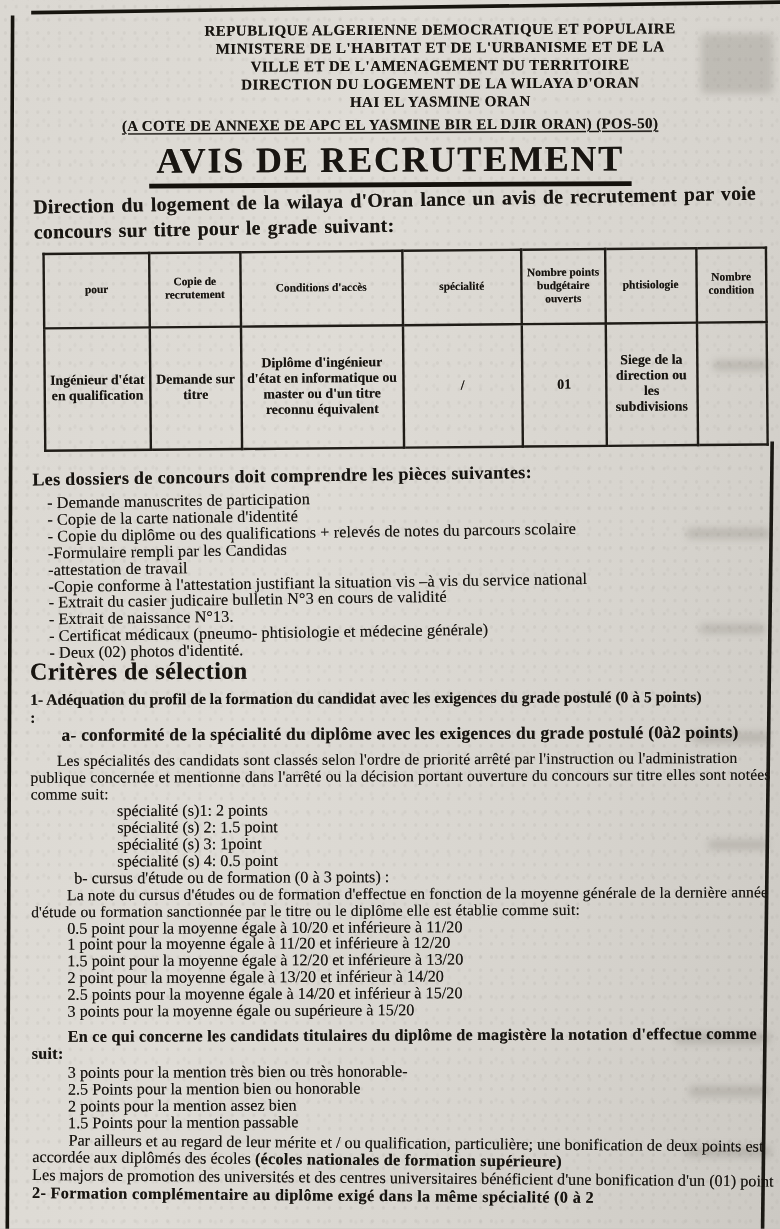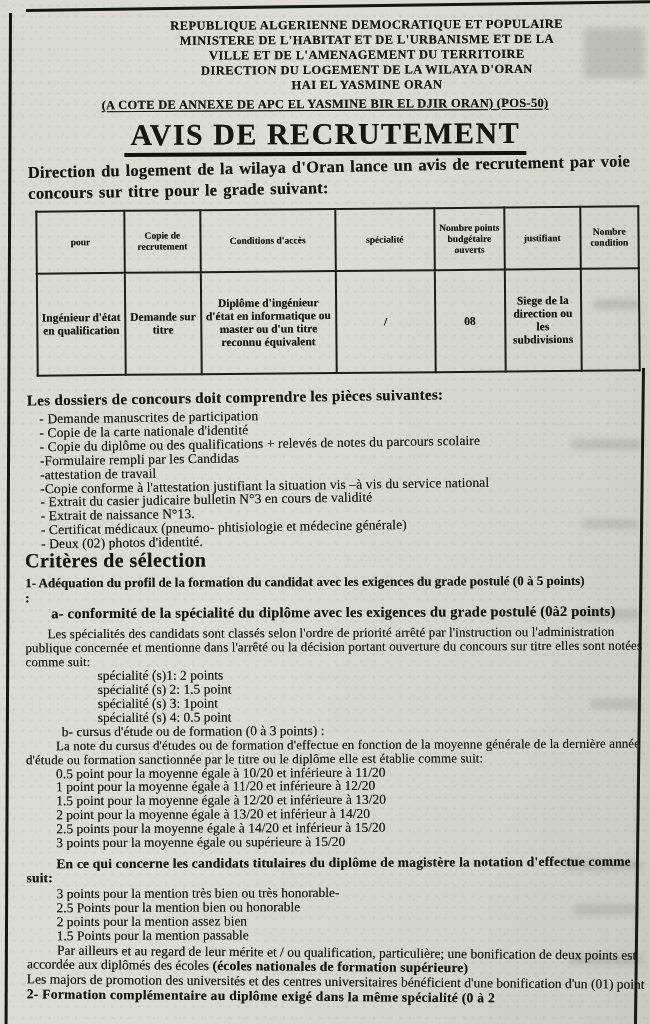--- a/index.html
+++ b/index.html
@@ -110,29 +110,29 @@
           <col style="width:12.6%">
           <col style="width:9.7%">
       </colgroup>
       <tbody>
           <tr>
         <th class="ink">pour</th>
         <th class="ink">Copie de recrutement</th>
         <th class="ink">Conditions d'accès</th>
         <th class="ink">spécialité</th>
         <th class="ink">Nombre points budgétaire ouverts</th>
-        <th class="ink">justifiant</th>
+        <th class="ink">phtisiologie</th>
         <th class="ink">Nombre condition</th>
       </tr>
       <tr>
         <td class="ink">Ingénieur d'état en qualification</td>
         <td class="ink">Demande sur titre</td>
         <td class="ink">Diplôme d'ingénieur d'état en informatique ou master ou  d'un titre  reconnu équivalent</td>
         <td class="ink">/</td>
-        <td class="ink">08</td>
+        <td class="ink">01</td>
         <td class="ink">Siege de la direction ou les subdivisions</td>
         <td class="ink"></td>
       </tr>
     </tbody>
       </table>
   </div>
 
   <div class="dossier ink">
     <div class="dossier-heading">Les dossiers de concours doit comprendre les pièces suivantes:</div>
     <ul class="dossier-list">

